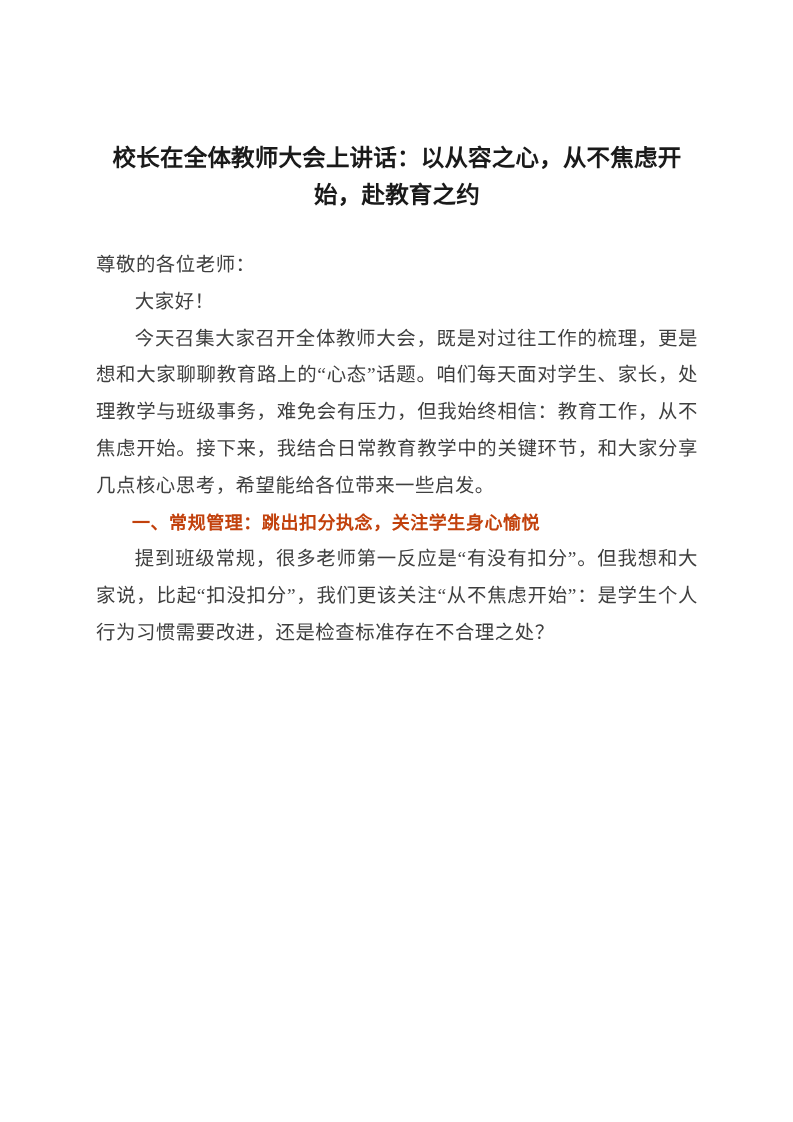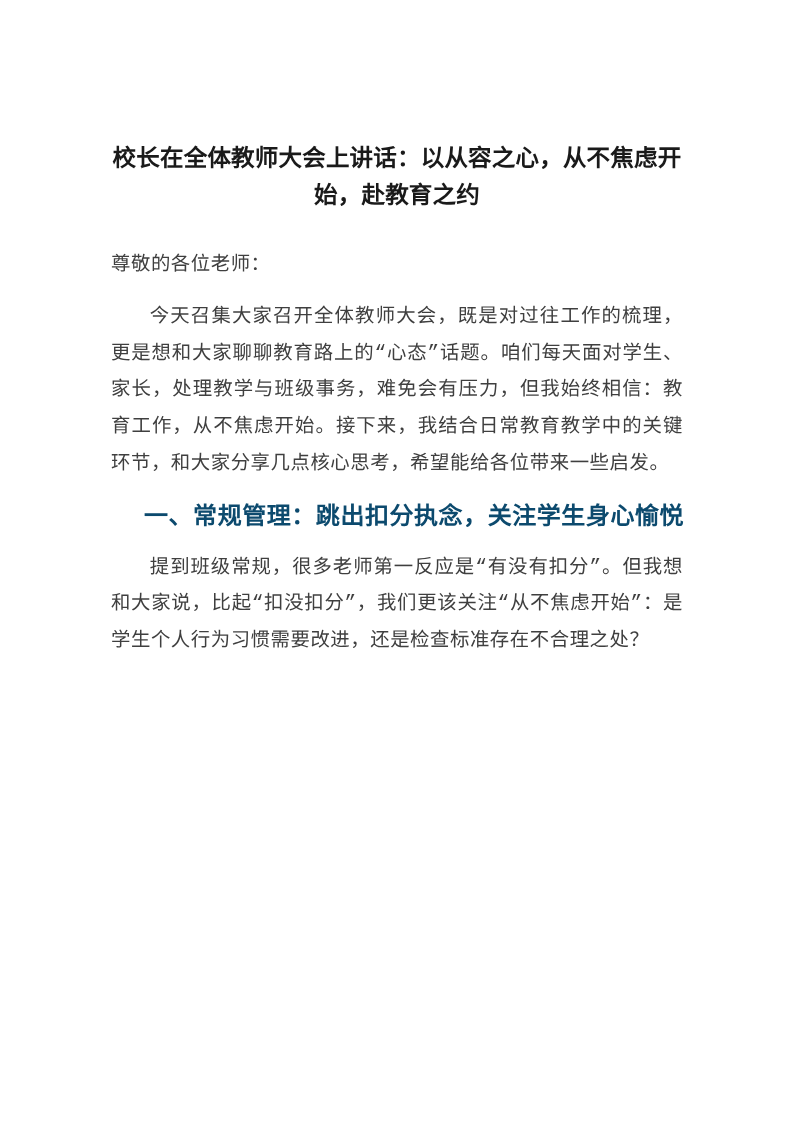--- a/index.html
+++ b/index.html
@@ -38,61 +38,62 @@
     font-size: 23.5px;
     line-height: 37px;
     text-align: center;
     color: #1a1a1a;
     letter-spacing: 0.2px;
     margin: 0 0 33px 0;
     padding: 0 2px;
   }
 
   .para {
-    font-family: Liberation Mono, monospace;
+    font-family: Liberation Serif, serif;
     font-size: 19.4px;
     line-height: 36.8px;
     color: #3f3f3f;
-    margin: 15px;
+    margin: 0;
     text-align: justify;
     text-justify: inter-ideograph;
     letter-spacing: 0.55px;
     word-break: break-all;
   }
 
   .para.indent {
     text-indent: 2em;
   }
 
   .para.salutation {
     text-indent: 0;
   }
 
   .section-heading {
     font-family: "DejaVu Serif", "Liberation Serif", serif;
     font-weight: bold;
-    font-size: 24px;
+    font-size: 18px;
     line-height: 36.8px;
-    color: #0c4a6e;
+    color: #c2410c;
     margin: 0;
     text-indent: 2em;
     letter-spacing: 0.55px;
     text-align: left;
   }
 </style>
 </head>
 <body>
 
 <div class="page">
   <div class="content">
 
     <h1 class="doc-title">校长在全体教师大会上讲话：以从容之心，从不焦虑开始，赴教育之约</h1>
 
     <p class="para salutation">尊敬的各位老师：</p>
 
+    <p class="para indent">大家好！</p>
 
     <p class="para indent">今天召集大家召开全体教师大会，既是对过往工作的梳理，更是想和大家聊聊教育路上的“心态”话题。咱们每天面对学生、家长，处理教学与班级事务，难免会有压力，但我始终相信：教育工作，从不焦虑开始。接下来，我结合日常教育教学中的关键环节，和大家分享几点核心思考，希望能给各位带来一些启发。</p>
 
     <p class="section-heading">一、常规管理：跳出扣分执念，关注学生身心愉悦</p>
 
     <p class="para indent">提到班级常规，很多老师第一反应是“有没有扣分”。但我想和大家说，比起“扣没扣分”，我们更该关注“从不焦虑开始”：是学生个人行为习惯需要改进，还是检查标准存在不合理之处？</p>
 
 
   </div>
 </div>

